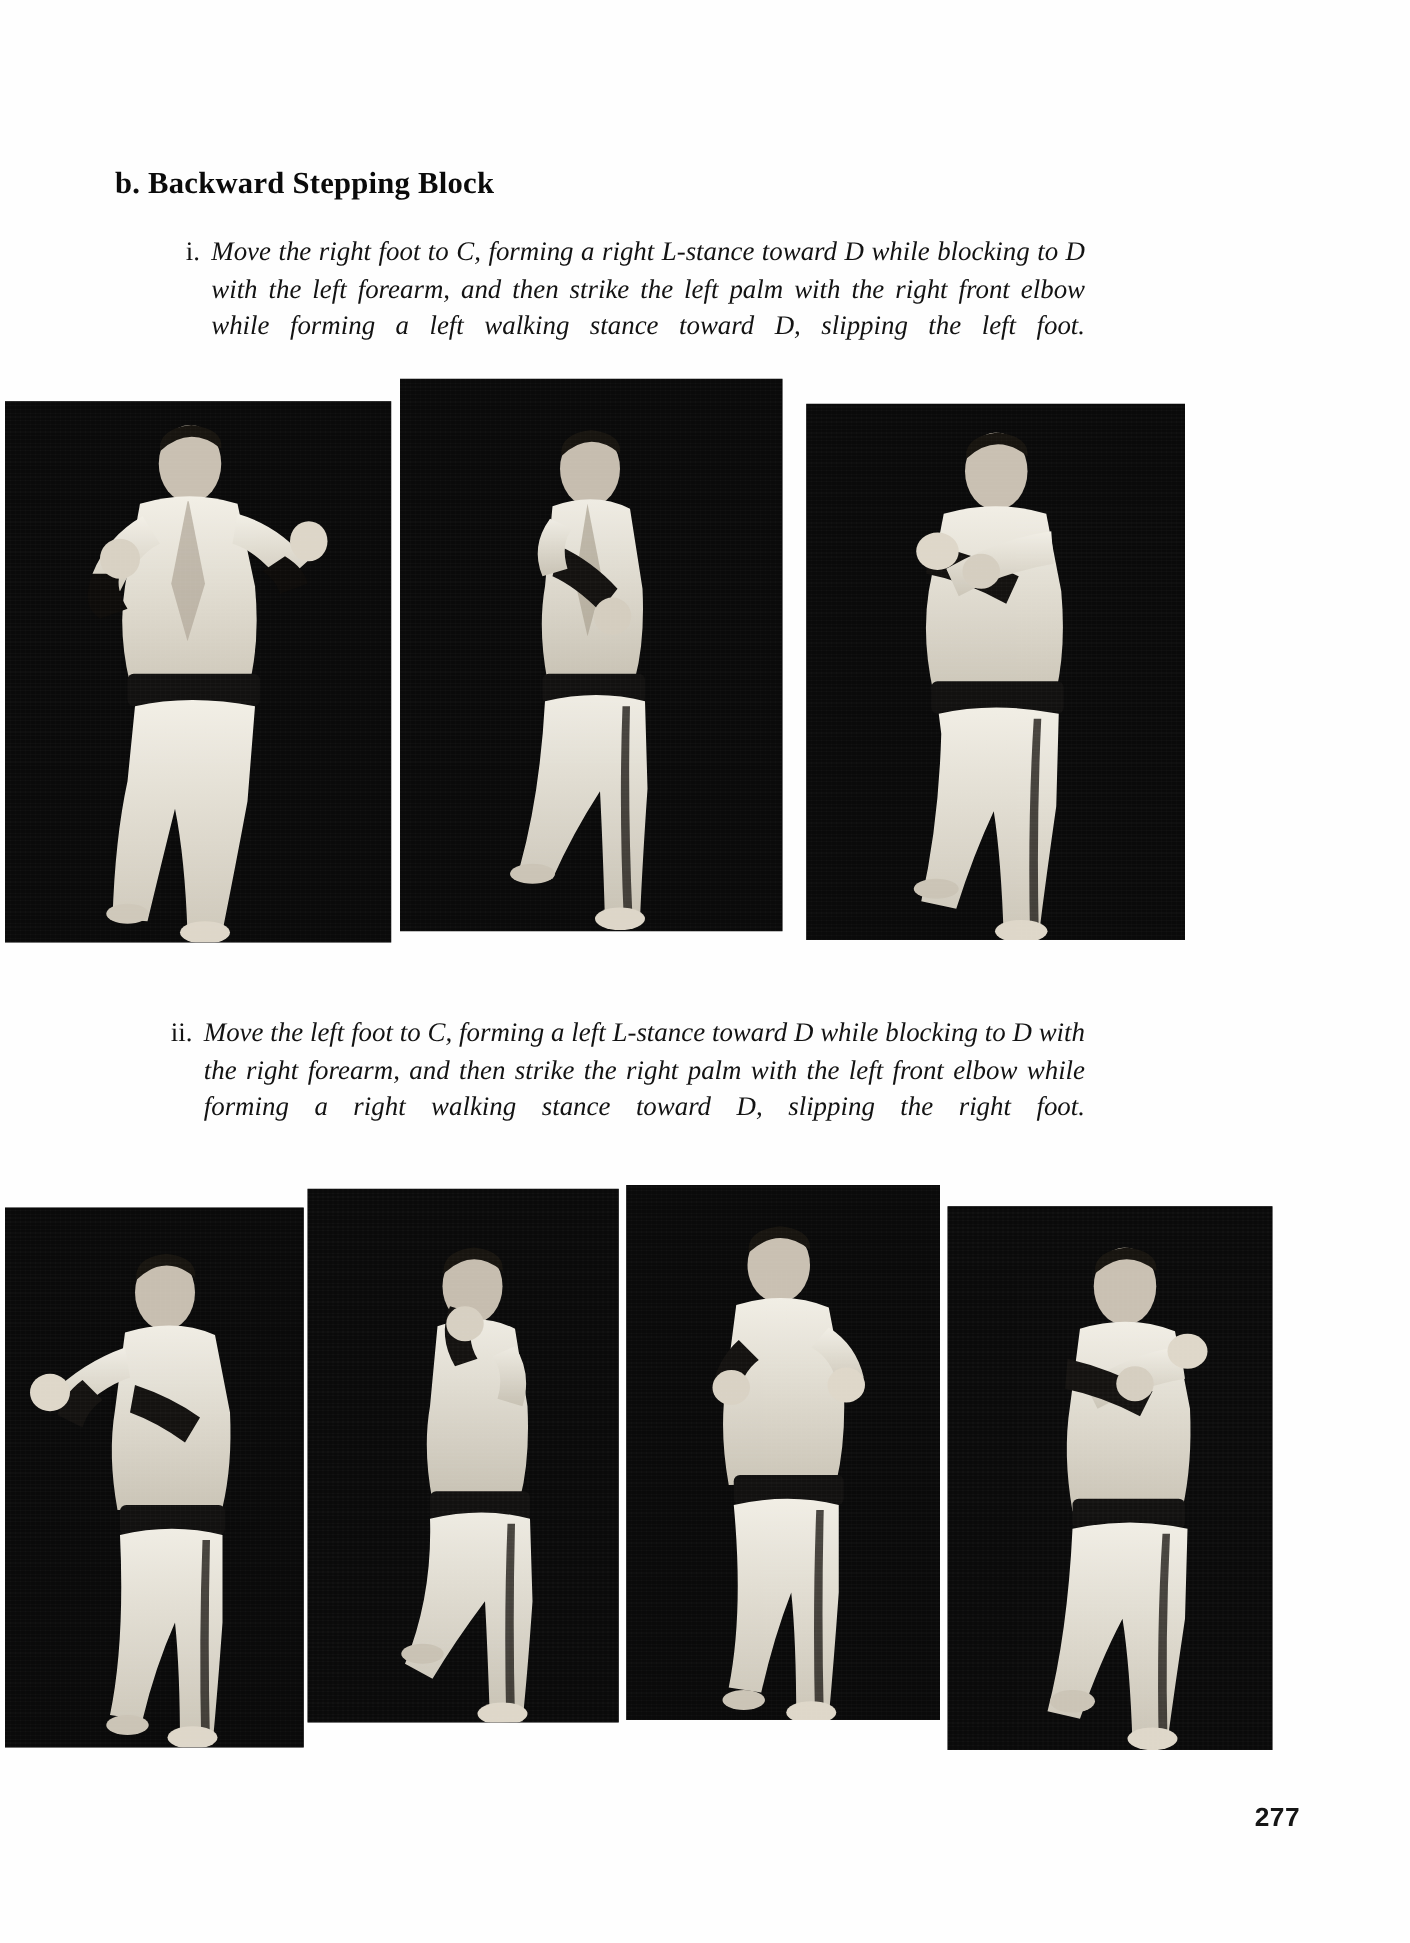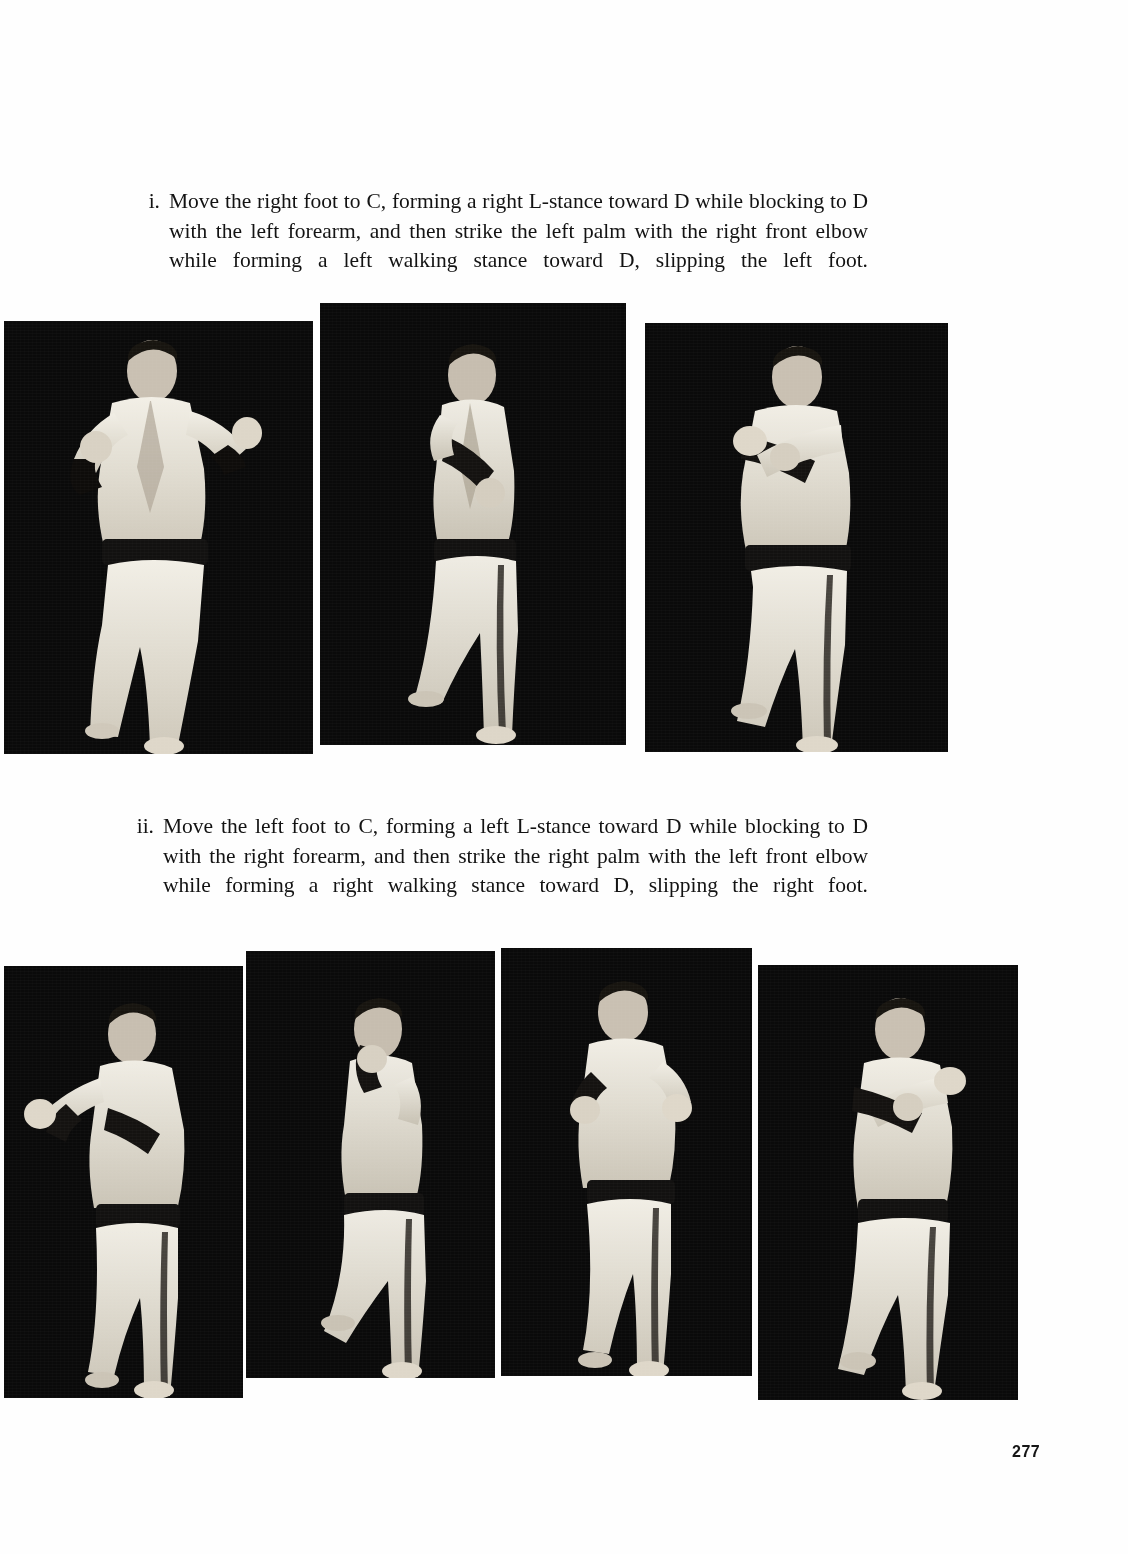--- a/index.html
+++ b/index.html
@@ -50,20 +50,21 @@
     text-align: right;
     padding-right: 9px;
     font-size: 21.5px;
     line-height: 29.5px;
   }
   .para .body {
     flex: 1 1 auto;
     text-align: justify;
     text-justify: inter-word;
     word-spacing: -0.2px;
+    font-style: italic;
   }
   .para .body::after {
     content: "";
     display: inline-block;
     width: 100%;
   }
 
   #para-i  { left: 126px; top: 187px; width: 742px; }
   #para-ii { left: 120px; top: 812px; width: 748px; }
 
@@ -92,32 +93,33 @@
         rgba(0,0,0,0) 4px);
     opacity: 0.9;
   }
 
   
   .folio {
     position: absolute;
     right: 88px;
     top: 1443px;
     font-family: "Liberation Sans", "DejaVu Sans", sans-serif;
-    font-size: 16px;
+    font-size: 21px;
     font-weight: bold;
     color: #161616;
     letter-spacing: 0.4px;
     text-align: center;
   }
 </style>
 </head>
 <body>
 
 <div class="page">
 
+  <div class="heading">b. Backward Stepping Block</div>
 
   <div class="para" id="para-i">
     <span class="marker">i.</span>
     <span class="body">Move the right foot to C, forming a right L-stance toward D while blocking to D with the left forearm, and then strike the left palm with the right front elbow while forming a left walking stance toward D, slipping the left foot.</span>
   </div>
 
   <div class="photo" style="left:4px; top:321px; width:309px; height:433px;">
     <svg viewBox="0 0 309 433" preserveAspectRatio="none" aria-hidden="true">
       <defs>
         <linearGradient id="gi1" x1="0" y1="0" x2="0" y2="1">

